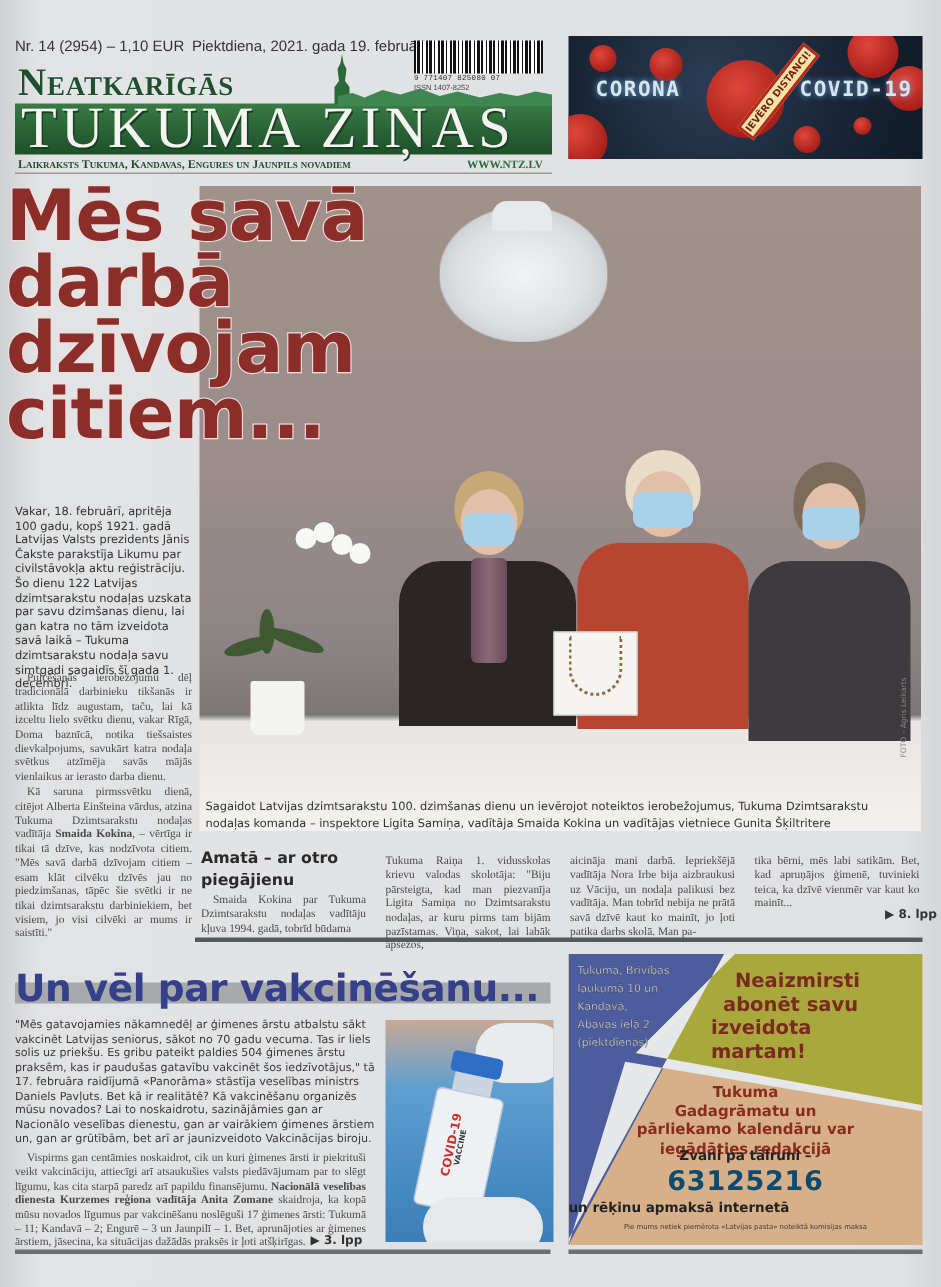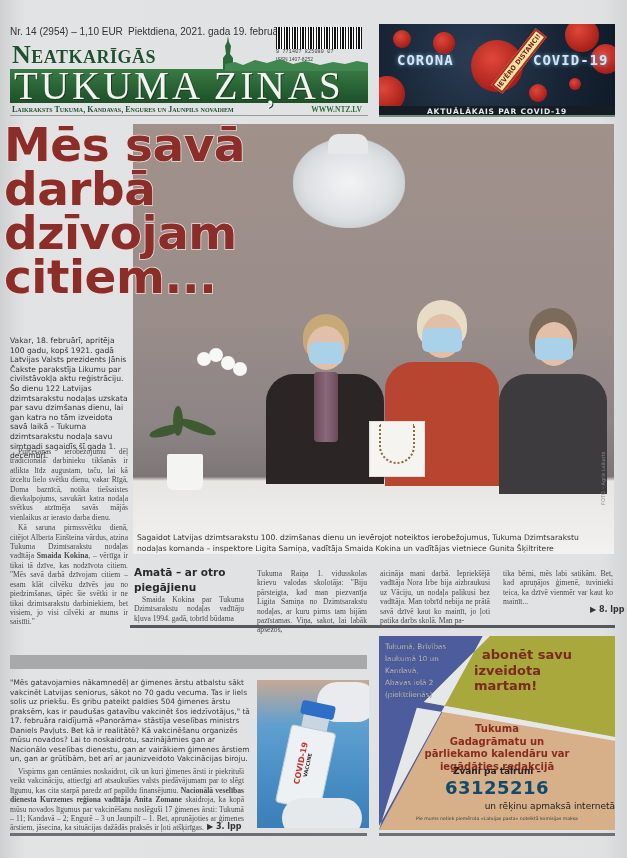--- a/index.html
+++ b/index.html
@@ -255,22 +255,22 @@
   }
   .ad-zvani {
     position: absolute; left: 0; top: 130px; width: 236px; text-align: center;
     font-size: 9px; font-weight: bold; color: #222;
   }
   .ad-phone {
     position: absolute; left: 0; top: 141px; width: 236px; text-align: center;
     font-size: 18px; font-weight: bold; color: #0c4a6e; letter-spacing: 0.5px;
   }
   .ad-pay {
-    position: absolute; left: 0; top: 165px; width: 236px; text-align: right;
-    font-size: 9px; font-weight: normal; color: #222;
+    position: absolute; left: 0; top: 165px; width: 236px; text-align: left;
+    font-size: 9px; font-weight: bold; color: #222;
   }
   .ad-fine {
     position: absolute; left: 0; top: 180px; width: 236px; text-align: center;
     font-size: 4.6px; color: #3a3a3a;
   }
   .rule-ad { position: absolute; left: 379px; top: 833px; width: 236px; height: 3px; background: #6c6f73; }
 </style>
 </head>
 <body>
 
@@ -304,21 +304,20 @@
     <div class="virus" style="left:-10px;top:52px;width:36px;height:36px;"></div>
     <div class="virus" style="left:92px;top:16px;width:52px;height:52px;"></div>
     <div class="virus" style="left:150px;top:60px;width:18px;height:18px;"></div>
     <div class="virus" style="left:186px;top:-6px;width:34px;height:34px;"></div>
     <div class="virus" style="left:212px;top:20px;width:30px;height:30px;"></div>
     <div class="virus" style="left:190px;top:54px;width:12px;height:12px;"></div>
     <span class="covid-word" style="left:18px;">CORONA</span>
     <span class="covid-word" style="left:154px;">COVID-19</span>
     <div class="covid-tag" style="left:104px;top:30px;">IEVĒRO DISTANCI!</div>
   </div>
-  <div class="covid-strip">AKTUĀLĀKAIS PAR COVID-19</div>
 
   <div class="photo">
     <div class="coat"></div>
     <div class="coat-crown"></div>
 
     <div class="orchid-leaf" style="left:16px;top:302px;width:34px;height:10px;transform:rotate(-15deg);"></div>
     <div class="orchid-leaf" style="left:44px;top:298px;width:40px;height:10px;transform:rotate(20deg);"></div>
     <div class="orchid-leaf" style="left:40px;top:282px;width:10px;height:30px;"></div>
     <div class="orchid-flower" style="left:64px;top:228px;width:14px;height:14px;"></div>
     <div class="orchid-flower" style="left:76px;top:224px;width:14px;height:14px;"></div>
@@ -363,20 +362,21 @@
 
   <div class="sub-head">Amatā – ar otro piegājienu</div>
   <p class="sub-col body-serif col-b">Smaida Kokina par Tukuma Dzimtsarakstu nodaļas vadītāju kļuva 1994. gadā, tobrīd būdama</p>
   <p class="sub-col body-serif col-c" style="text-indent:0">Tukuma Raiņa 1. vidusskolas krievu valodas skolotāja: "Biju pārsteigta, kad man piezvanīja Ligita Samiņa no Dzimtsarakstu nodaļas, ar kuru pirms tam bijām pazīstamas. Viņa, sakot, lai labāk apsēžos,</p>
   <p class="sub-col body-serif col-d" style="text-indent:0">aicināja mani darbā. Iepriekšējā vadītāja Nora Irbe bija aizbraukusi uz Vāciju, un nodaļa palikusi bez vadītāja. Man tobrīd nebija ne prātā savā dzīvē kaut ko mainīt, jo ļoti patika darbs skolā. Man pa-</p>
   <p class="sub-col body-serif col-e" style="text-indent:0">tika bērni, mēs labi satikām. Bet, kad apruņājos ģimenē, tuvinieki teica, ka dzīvē vienmēr var kaut ko mainīt...</p>
   <div class="cont-8">▶ 8. lpp</div>
   <div class="rule-main"></div>
 
   <div class="vax-headline-bar"></div>
+  <div class="vax-headline">Un vēl par vakcinēšanu...</div>
   <div class="vax-lede">"Mēs gatavojamies nākamnedēļ ar ģimenes ārstu atbalstu sākt vakcinēt Latvijas seniorus, sākot no 70 gadu vecuma. Tas ir liels solis uz priekšu. Es gribu pateikt paldies 504 ģimenes ārstu praksēm, kas ir paudušas gatavību vakcinēt šos iedzīvotājus," tā 17. februāra raidījumā «Panorāma» stāstīja veselības ministrs Daniels Pavļuts. Bet kā ir realitātē? Kā vakcinēšanu organizēs mūsu novados? Lai to noskaidrotu, sazinājāmies gan ar Nacionālo veselības dienestu, gan ar vairākiem ģimenes ārstiem un, gan ar grūtībām, bet arī ar jaunizveidoto Vakcinācijas biroju.</div>
   <div class="vax-body">
     <p class="body-serif"><span>Vispirms gan centāmies noskaidrot, cik un kuri ģimenes ārsti ir piekrituši veikt vakcināciju, attiecīgi arī atsaukušies valsts piedāvājumam par to slēgt līgumu, kas cita starpā paredz arī papildu finansējumu. </span><b>Nacionālā veselības dienesta Kurzemes reģiona vadītāja Anita Zomane</b><span> skaidroja, ka kopā mūsu novados līgumus par vakcinēšanu noslēguši 17 ģimenes ārsti: Tukumā – 11; Kandavā – 2; Engurē – 3 un Jaunpilī – 1. Bet, aprunājoties ar ģimenes ārstiem, jāsecina, ka situācijas dažādās praksēs ir ļoti atšķirīgas.</span></p>
   </div>
   <div class="cont-3">▶ 3. lpp</div>
   <div class="rule-vax"></div>
 
   <div class="vax-photo">
     <div class="glove-top"></div>
     <div class="vial">
@@ -395,20 +395,21 @@
     <div class="ad-blue"></div>
     <div class="ad-olive"></div>
     <div class="ad-white-line"></div>
     <div class="ad-addr">
       <div>Tukumā, Brīvības laukumā 10 un</div>
       <div>Kandavā,</div>
       <div>Abavas ielā 2</div>
       <div>(piektdienās)</div>
     </div>
     <div class="ad-headline">
+      <span class="ad-h1">Neaizmirsti</span>
       <span class="ad-h2">abonēt savu</span>
       <span>izveidota</span>
       <span>martam!</span>
     </div>
     <div class="ad-gada">
       <div>Tukuma</div>
       <div>Gadagrāmatu un</div>
       <div>pārliekamo kalendāru var</div>
       <div>iegādāties redakcijā</div>
     </div>

